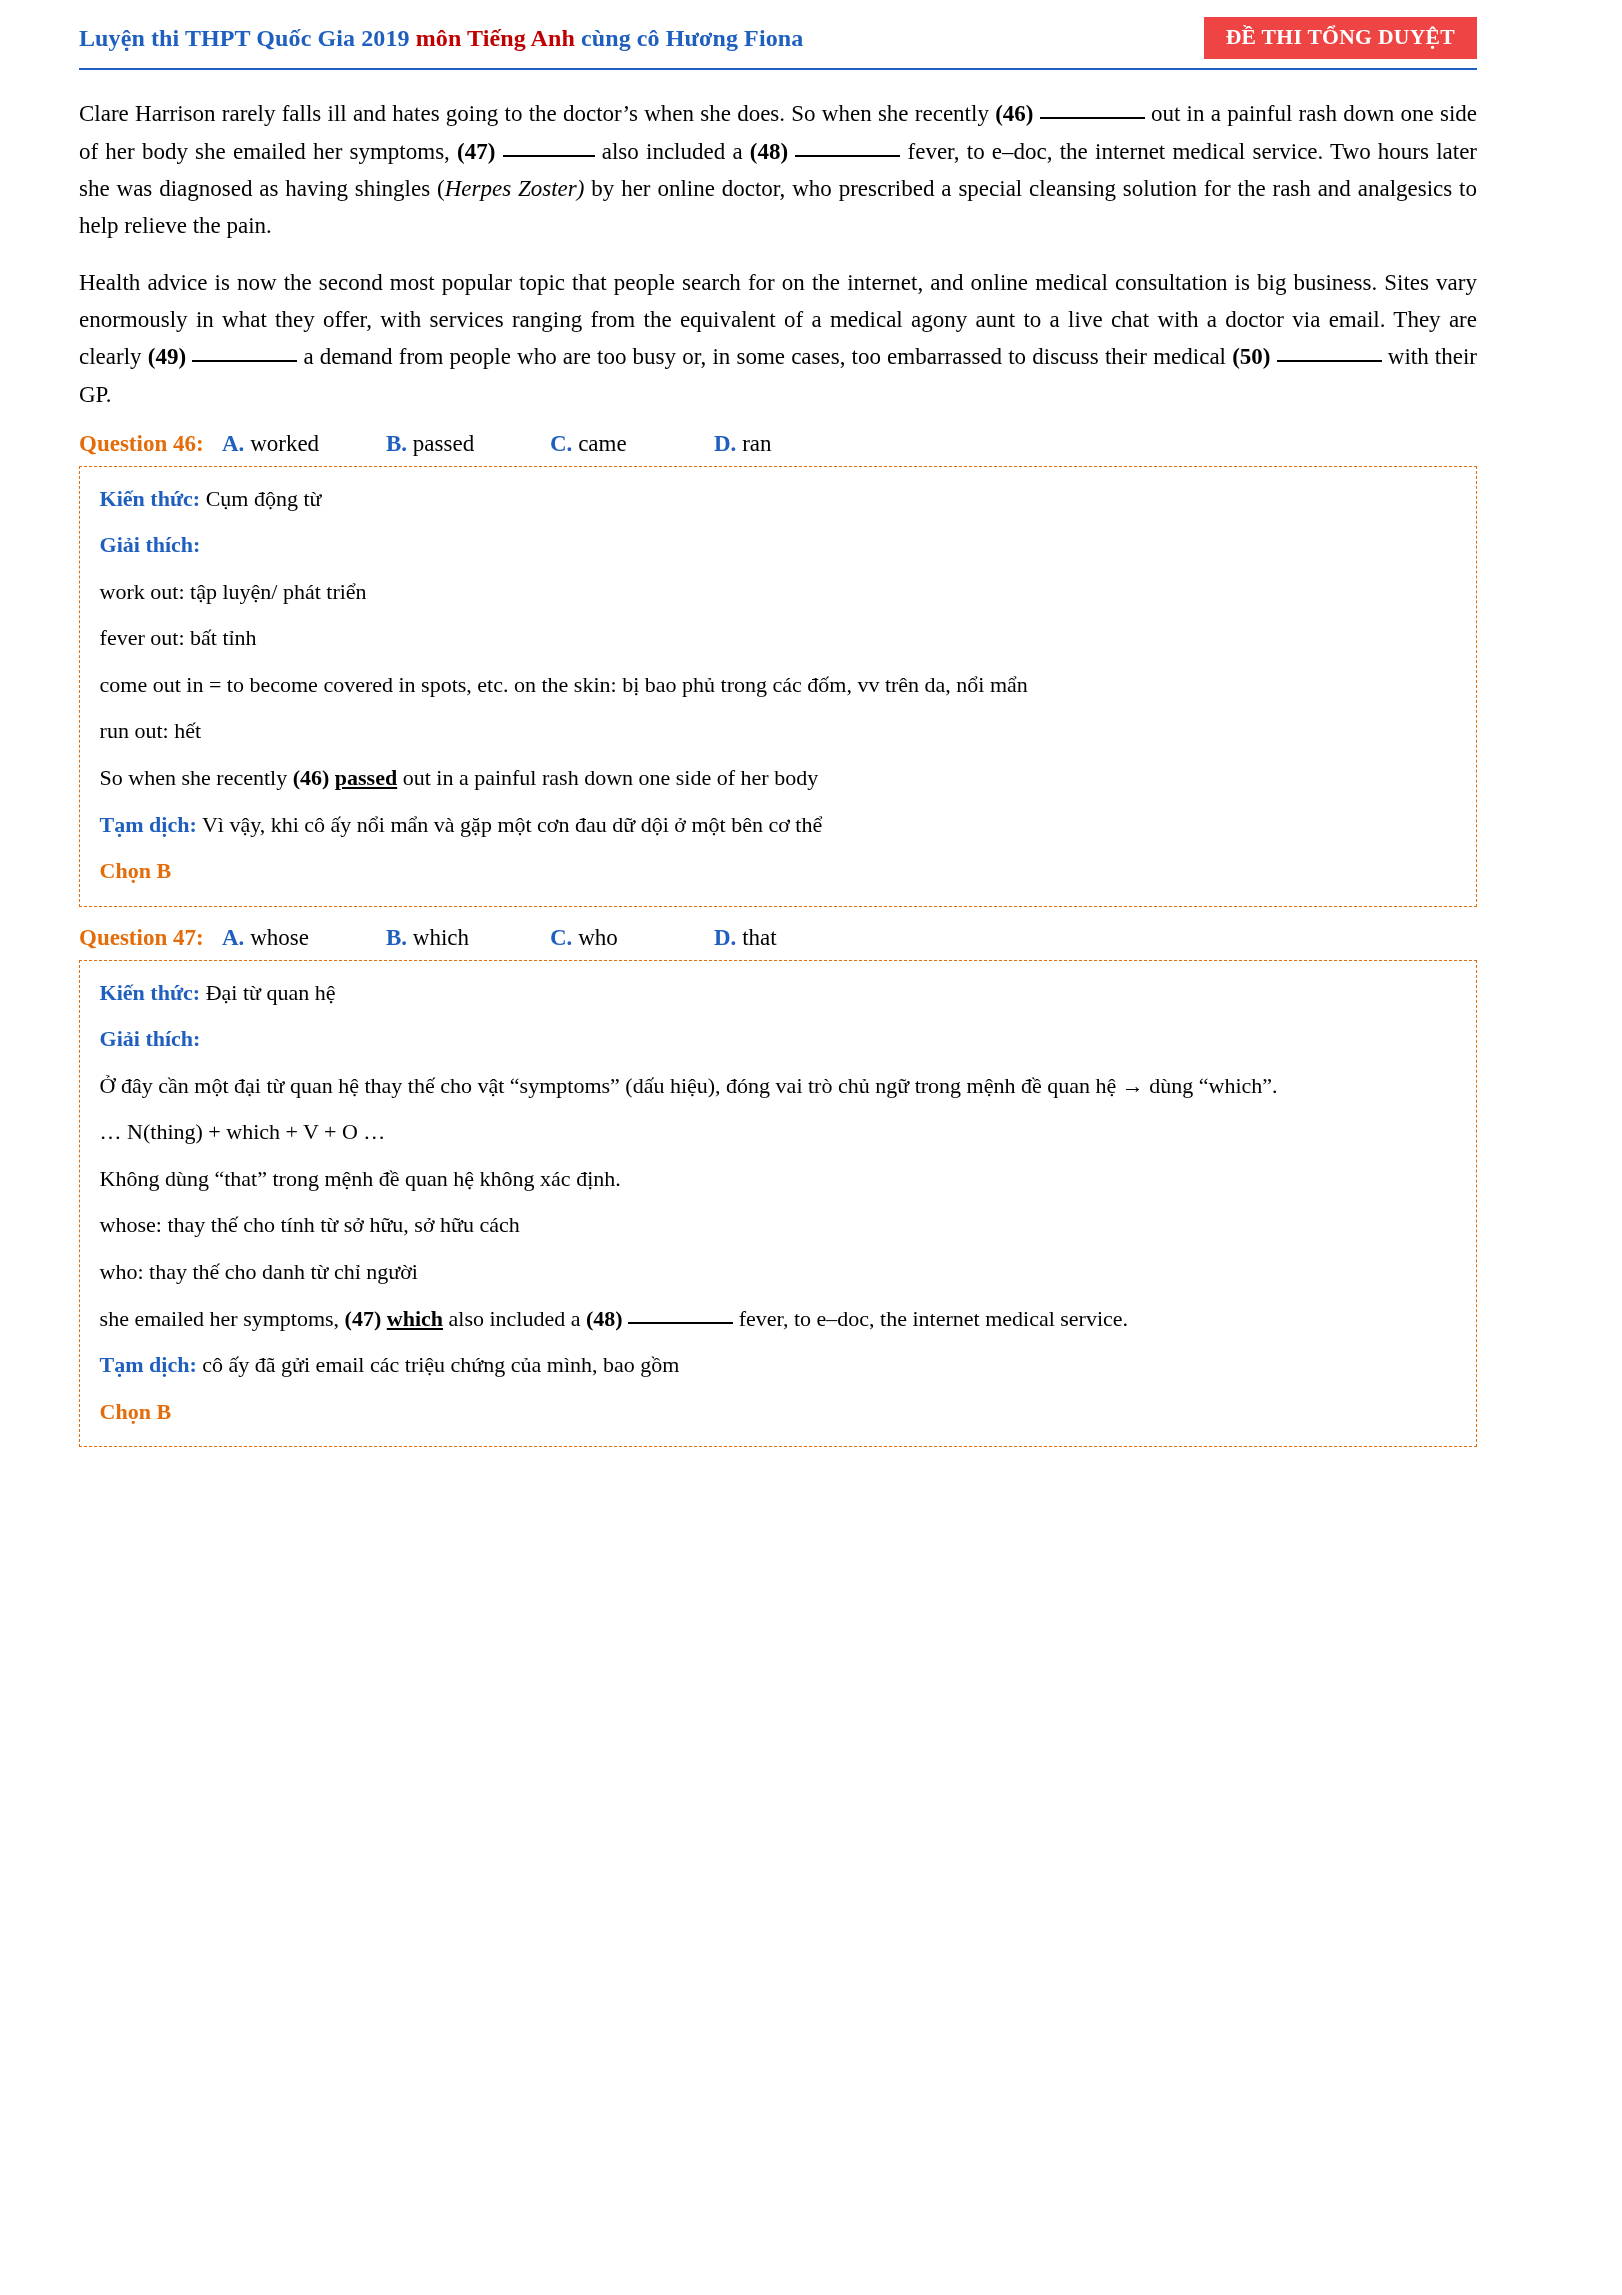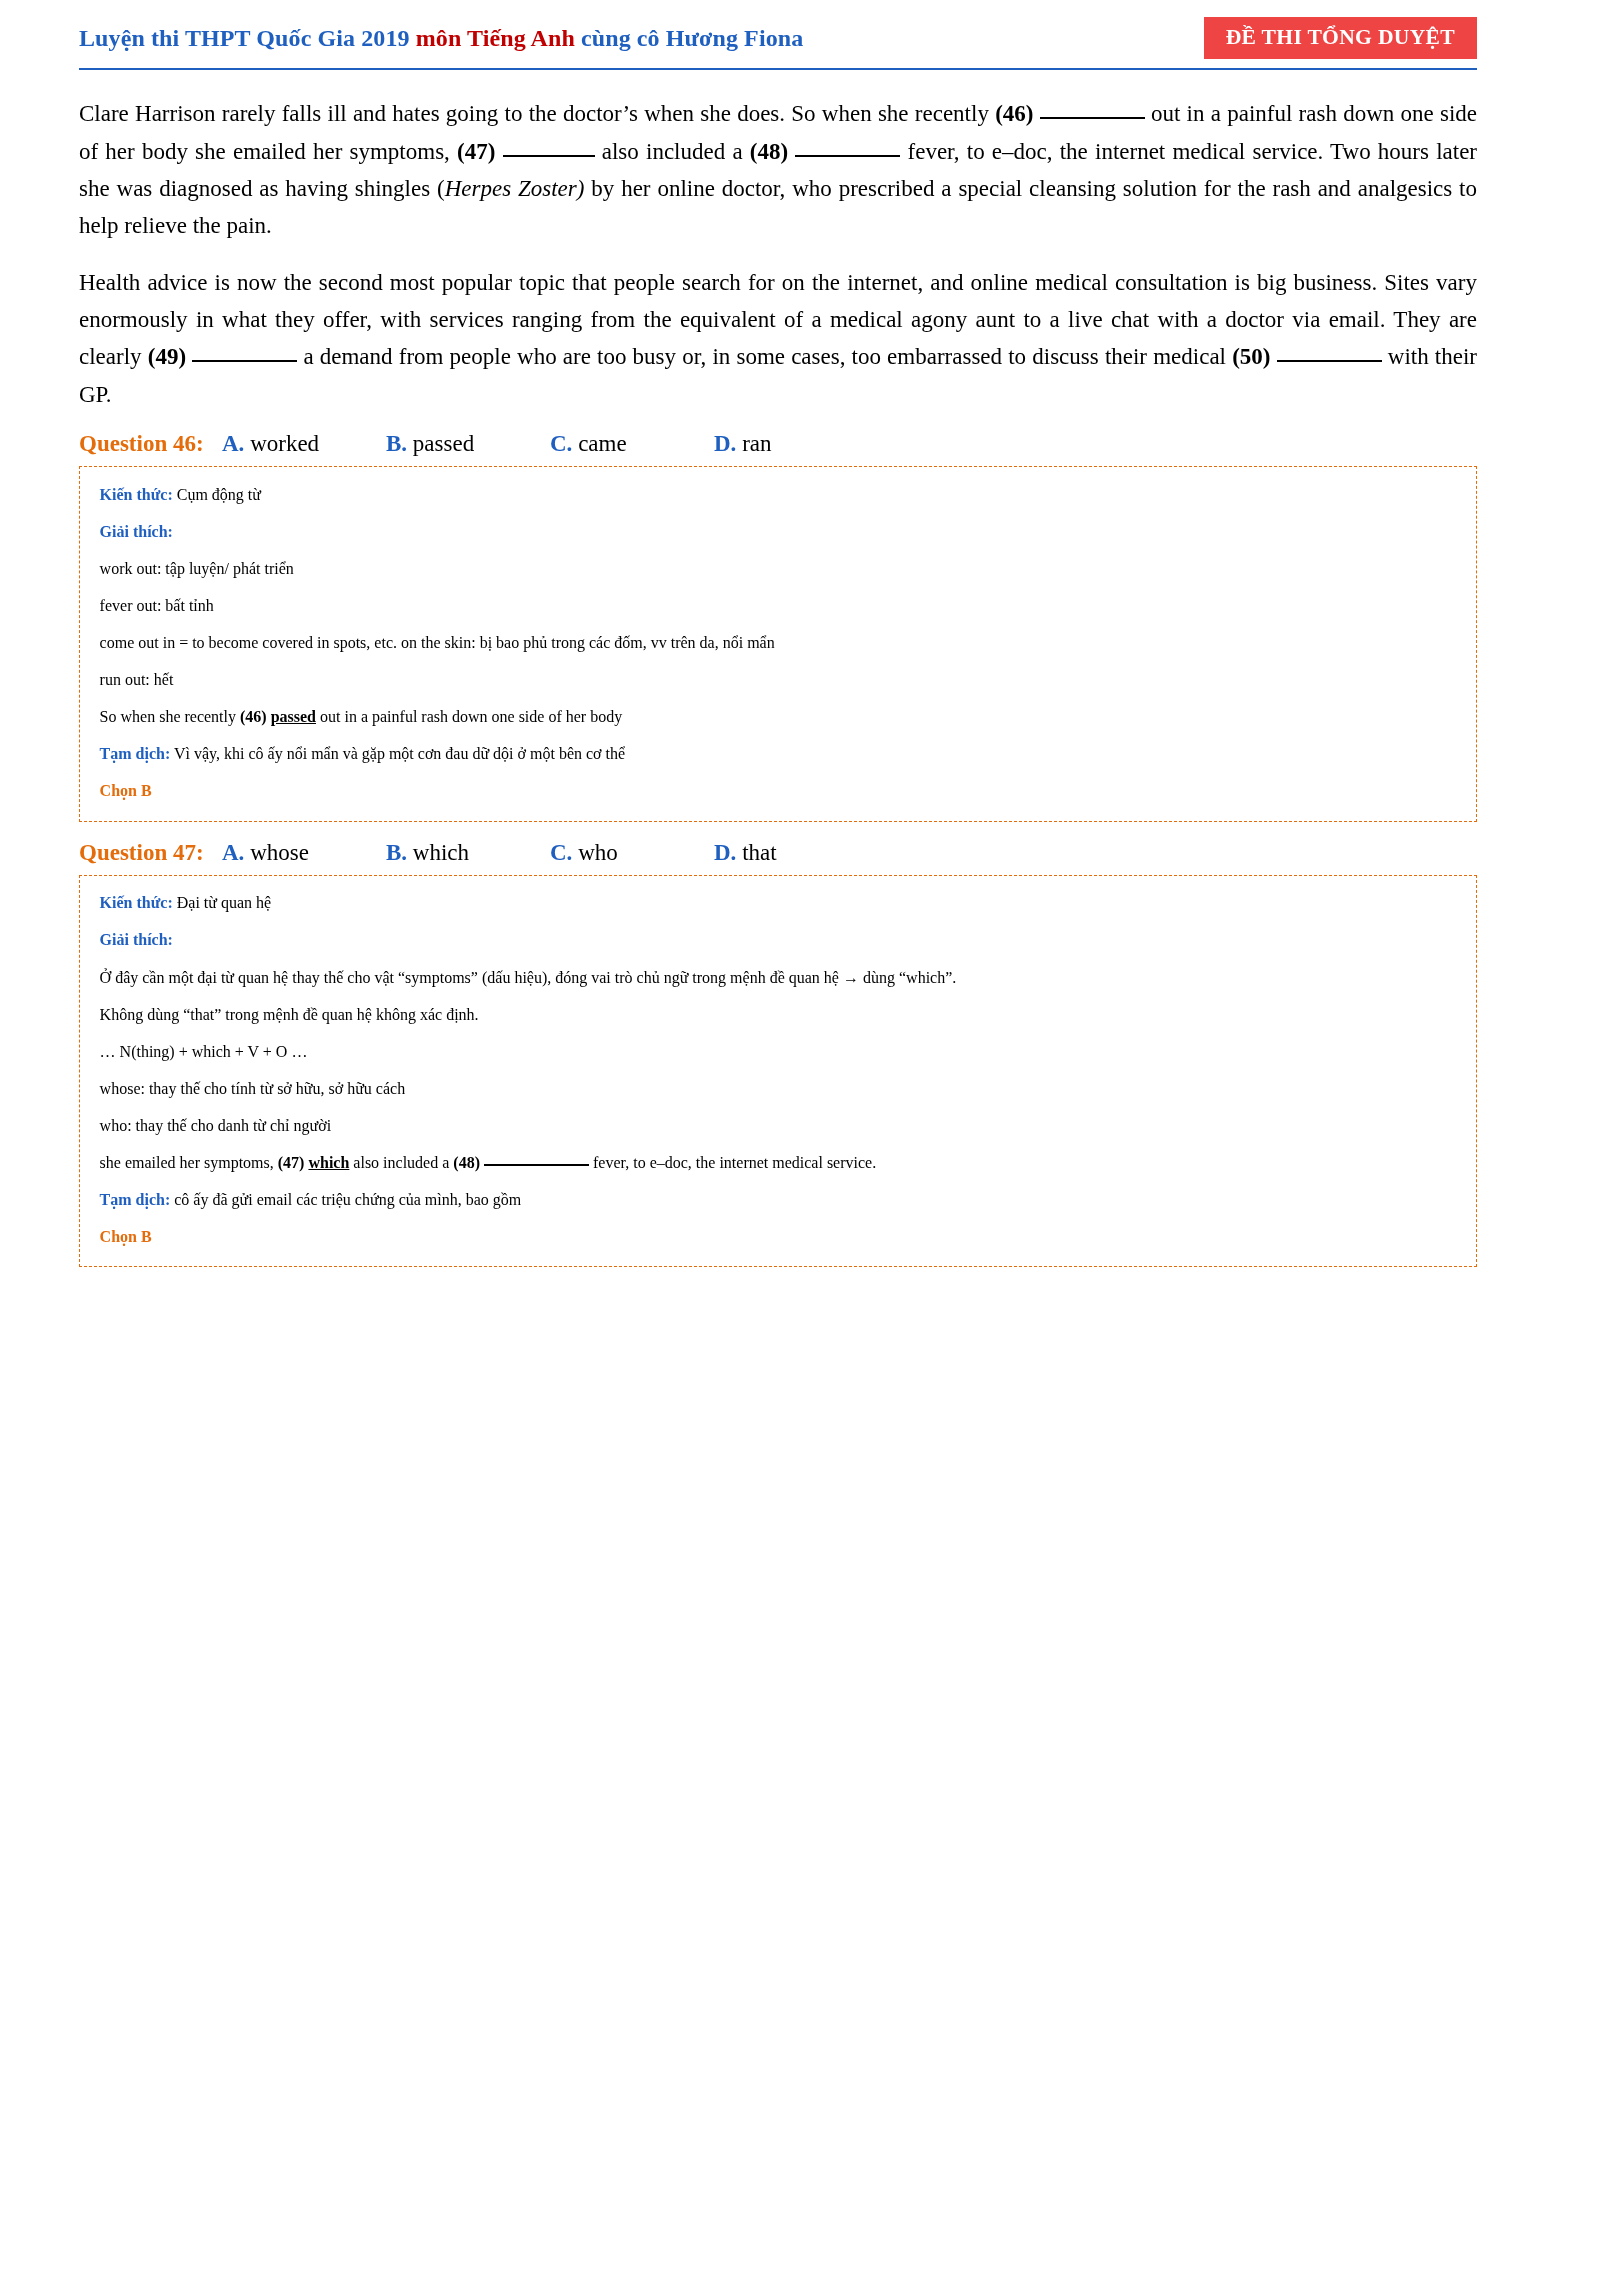--- a/index.html
+++ b/index.html
@@ -94,21 +94,21 @@
   .opt-c { width: 164px; }
   .opt-d { width: 144px; }
 
   
   .exp-box {
     border: 1.3px dashed #e46c0a;
     padding: 14.4px 19.6px 17px 19.6px;
     margin-bottom: 6.5px;
   }
   .exp-line {
-    font-size: 16px;
+    font-size: 22px;
     line-height: 1.58;
     margin: 0 0 11.8px 0;
     text-align: justify;
   }
   .exp-line:last-child { margin-bottom: 0; }
   .lbl-blue { color: #1f5fbf; font-weight: bold; }
   .lbl-orange { color: #e46c0a; font-weight: bold; }
   .u { text-decoration: underline; font-weight: bold; }
 </style>
 </head>
@@ -153,22 +153,22 @@
     <div class="opt opt-a"><span class="letter">A.</span><span> whose</span></div>
     <div class="opt opt-b"><span class="letter">B.</span><span> which</span></div>
     <div class="opt opt-c"><span class="letter">C.</span><span> who</span></div>
     <div class="opt opt-d"><span class="letter">D.</span><span> that</span></div>
   </div>
 
   <div class="exp-box">
     <p class="exp-line"><span class="lbl-blue">Kiến thức:</span><span> Đại từ quan hệ</span></p>
     <p class="exp-line"><span class="lbl-blue">Giải thích:</span></p>
     <p class="exp-line">Ở đây cần một đại từ quan hệ thay thế cho vật “symptoms” (dấu hiệu), đóng vai trò chủ ngữ trong mệnh đề quan hệ → dùng “which”.</p>
+    <p class="exp-line">… N(thing) + which + V + O …</p>
     <p class="exp-line">Không dùng “that” trong mệnh đề quan hệ không xác định.</p>
-    <p class="exp-line">… N(thing) + which + V + O …</p>
     <p class="exp-line">whose: thay thế cho tính từ sở hữu, sở hữu cách</p>
     <p class="exp-line">who: thay thế cho danh từ chỉ người</p>
     <p class="exp-line"><span>she emailed her symptoms, </span><b>(47)</b> <span class="u">which</span><span> also included a </span><b>(48)</b> <span class="blank"></span><span> fever, to e–doc, the internet medical service.</span></p>
     <p class="exp-line"><span class="lbl-blue">Tạm dịch:</span><span> cô ấy đã gửi email các triệu chứng của mình, bao gồm</span></p>
     <p class="exp-line"><span class="lbl-orange">Chọn B</span></p>
   </div>
 
 </div>
 
 

